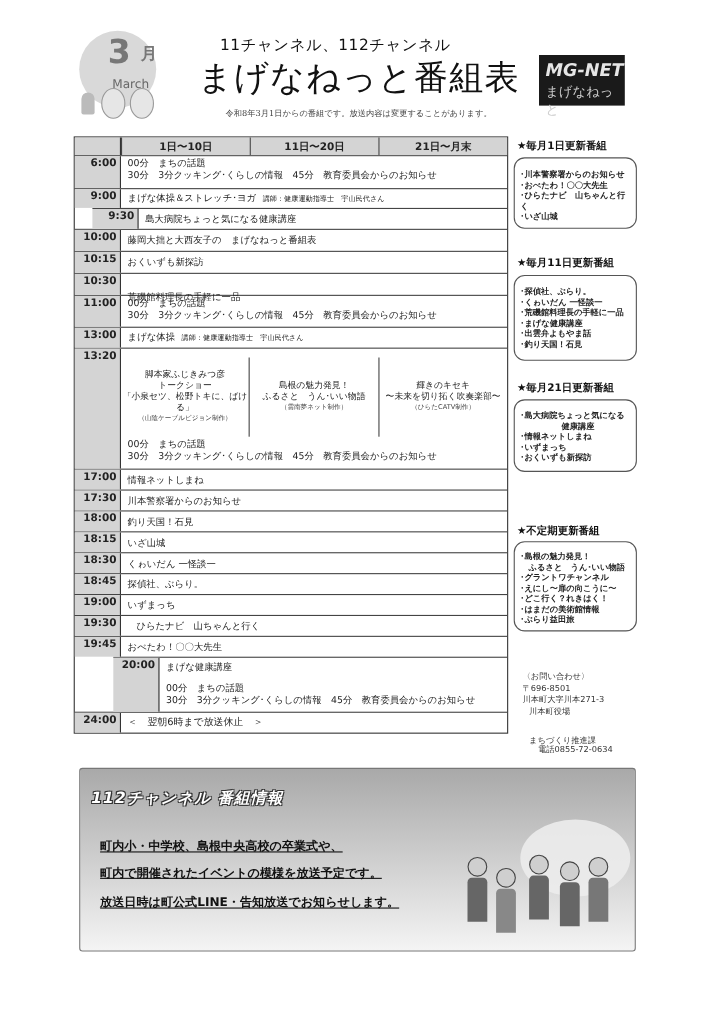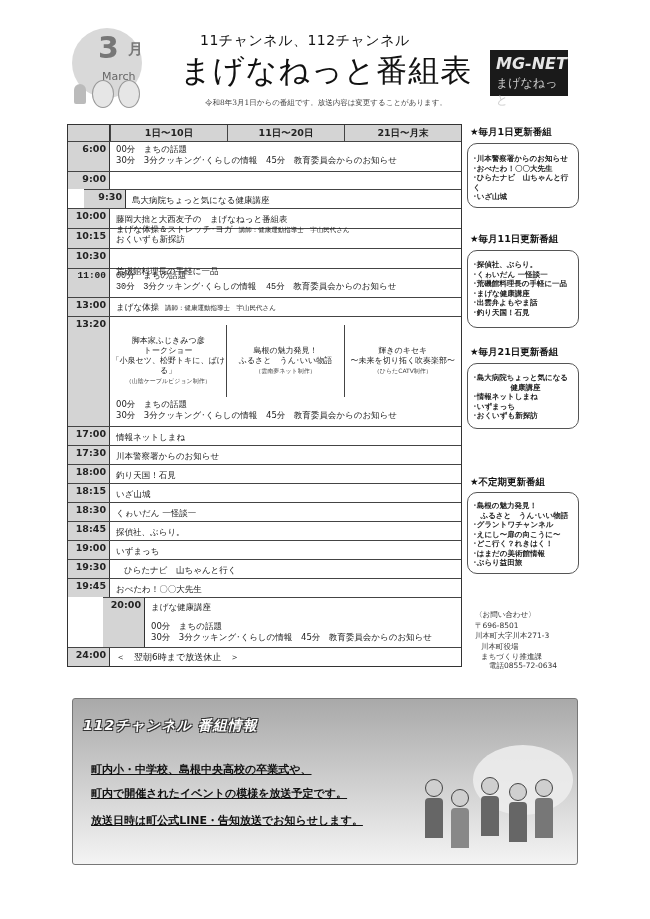--- a/index.html
+++ b/index.html
@@ -90,21 +90,21 @@
       <div>00分　まちの話題</div>
       <div class="two">
           <span>30分　3分クッキング･くらしの情報</span>
           <span>45分　教育委員会からのお知らせ</span>
         </div>
     </div>
   </div>
 
   <div class="row" style="height:18px;">
     <div class="tcell">9:00</div>
-    <div class="pcell" style="padding-top:4px;margin-top:48px;"><span>まげな体操＆ストレッチ･ヨガ</span><span class="small">講師：健康運動指導士　宇山民代さん</span></div>
+    <div class="pcell" style="padding-top:4px;"><span>まげな体操＆ストレッチ･ヨガ</span><span class="small">講師：健康運動指導士　宇山民代さん</span></div>
   </div>
 
   <div class="row" style="height:19px;margin-left:16px;">
     <div class="tcell">9:30</div>
     <div class="pcell" style="padding-top:5px;">島大病院ちょっと気になる健康講座</div>
   </div>
 
   <div class="row" style="height:20px;">
     <div class="tcell">10:00</div>
     <div class="pcell" style="padding-top:5px;">藤岡大拙と大西友子の　まげなねっと番組表</div>
@@ -113,21 +113,21 @@
   <div class="row" style="height:20px;">
     <div class="tcell">10:15</div>
     <div class="pcell" style="padding-top:5px;">おくいずも新探訪</div>
   </div>
 
   <div class="row" style="height:20px;">
     <div class="tcell">10:30</div>
     <div class="pcell" style="padding-top:5px;margin-top:12px;">荒磯館料理長の手軽に一品</div>
   </div>
 
-  <div class="row" style="height:29px;font-family:Liberation Mono, monospace;">
+  <div class="row" style="height:29px;">
     <div class="tcell">11:00</div>
     <div class="pcell">
       <div>00分　まちの話題</div>
       <div class="two">
           <span>30分　3分クッキング･くらしの情報</span>
           <span>45分　教育委員会からのお知らせ</span>
         </div>
     </div>
   </div>
 
@@ -256,21 +256,21 @@
   <div>･どこ行く？れきはく！</div>
   <div>･はまだの美術館情報</div>
   <div>･ぶらり益田旅</div>
 </div>
 
 <div class="abs contact" style="left:475px;top:610px;">
   <div>〈お問い合わせ〉</div>
   <div>〒696-8501</div>
   <div>川本町大字川本271-3</div>
   <div style="padding-left:6px;">川本町役場</div>
-  <div style="padding-left:6px;">まちづくり推進課</div>
+  <div style="padding-left:6px;margin-top:16px;">まちづくり推進課</div>
   <div style="padding-left:14px;margin-top:-2px;">電話0855-72-0634</div>
 </div>
 
 <div class="abs panel">
   <div class="abs panel-title">112チャンネル 番組情報</div>
   <div class="abs panel-line" style="top:63px;">町内小・中学校、島根中央高校の卒業式や、</div>
   <div class="abs panel-line" style="top:87px;">町内で開催されたイベントの模様を放送予定です。</div>
   <div class="abs panel-line" style="top:114px;">放送日時は町公式LINE・告知放送でお知らせします。</div>
   <div class="abs tree"></div>
   <div class="abs" style="left:352px;top:80px;width:150px;height:80px;">

